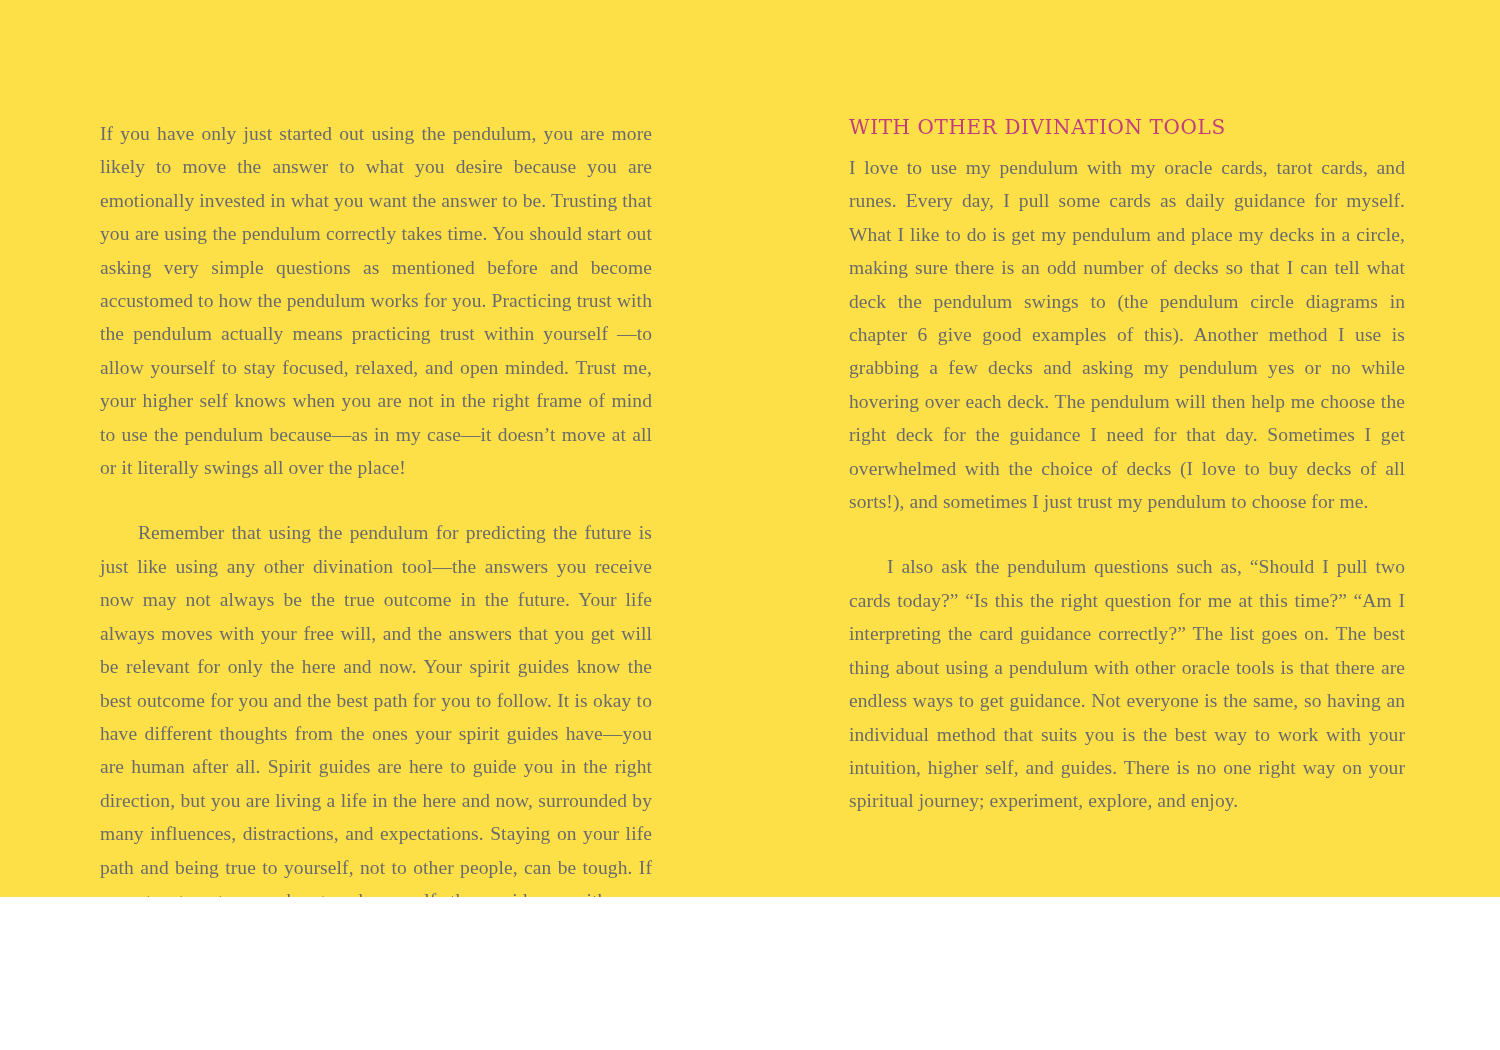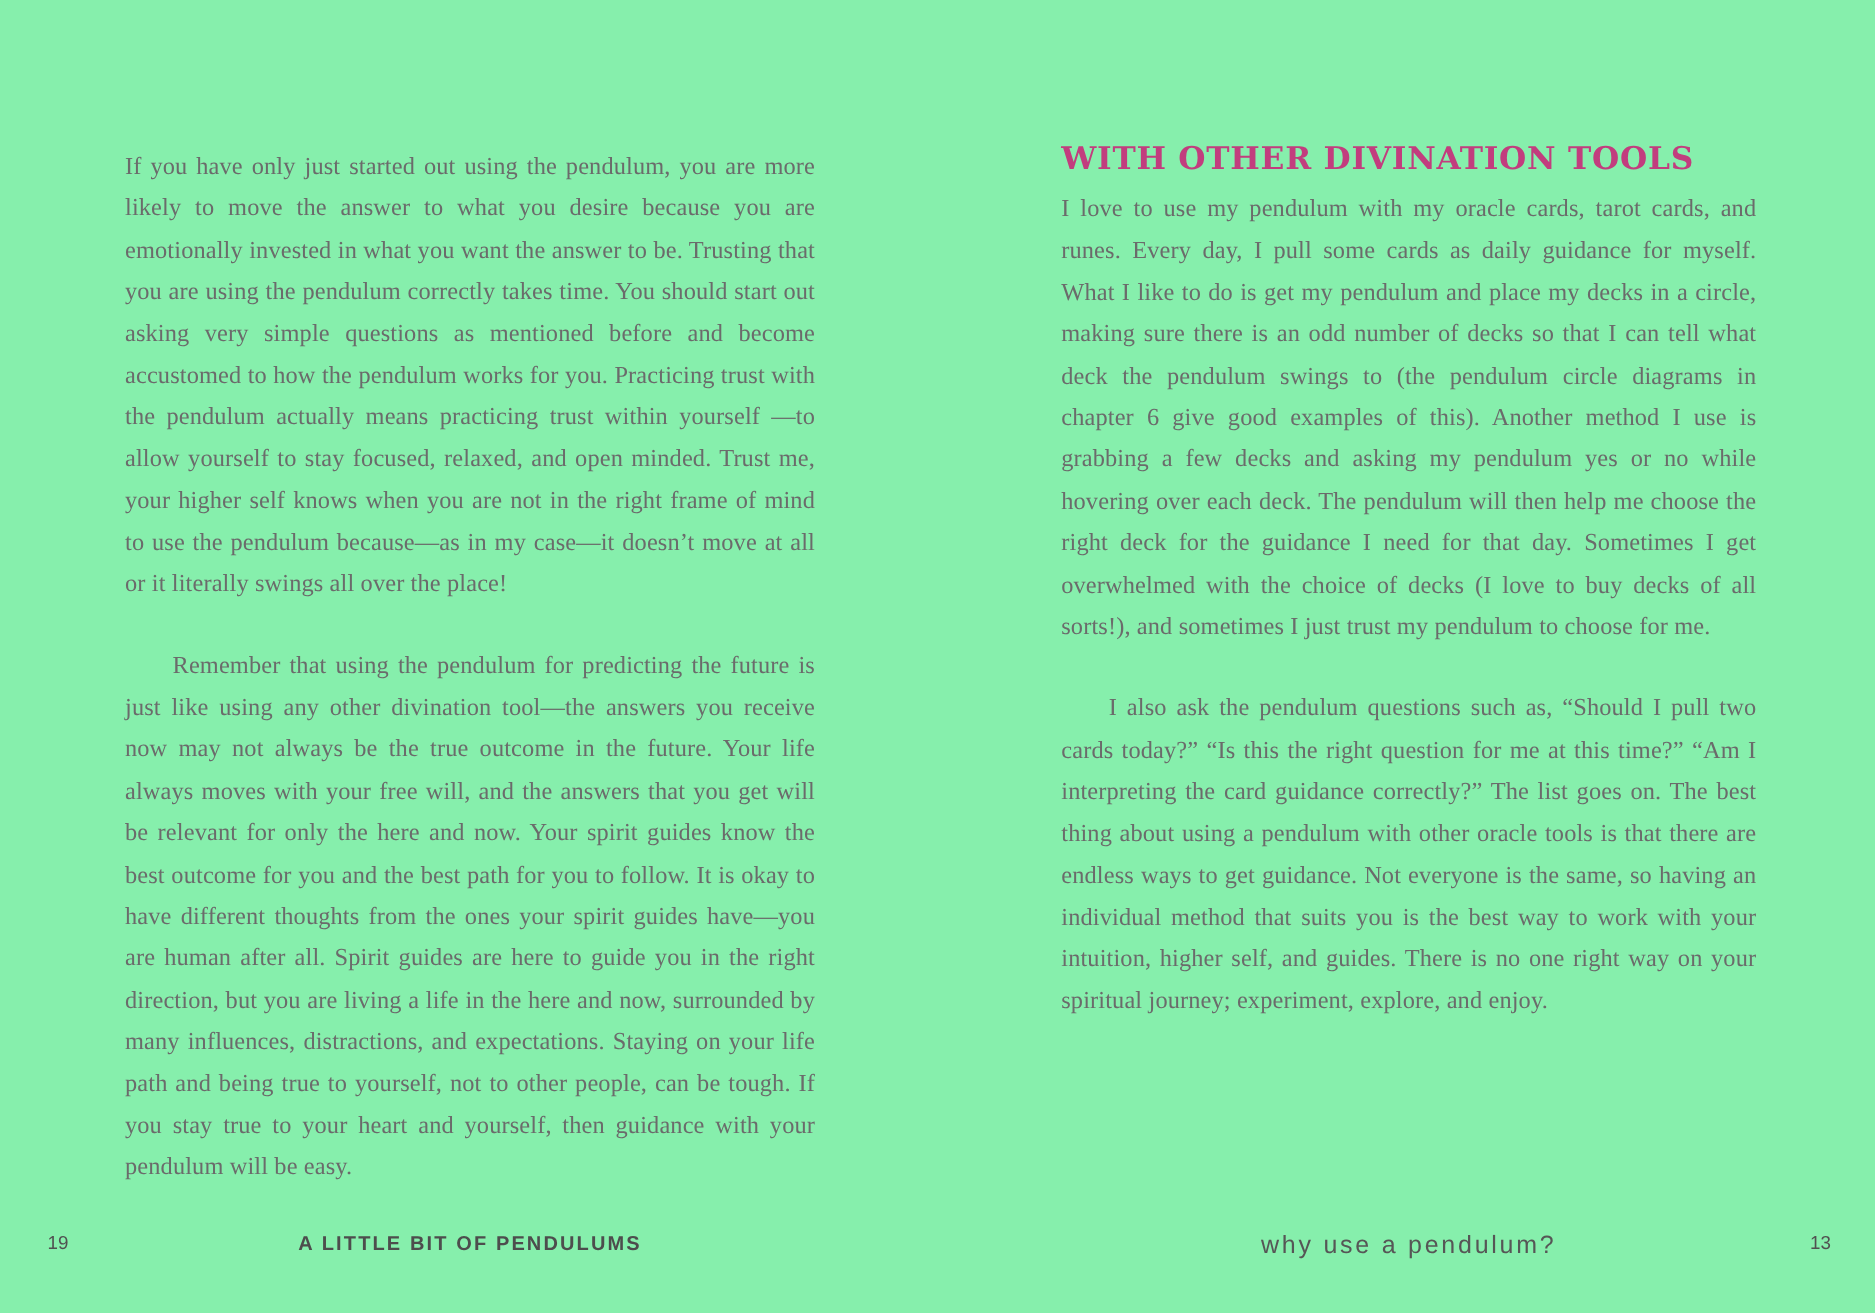--- a/index.html
+++ b/index.html
@@ -3,22 +3,22 @@
 <meta charset="utf-8">
 <style>
   html, body {
     margin: 0;
     padding: 0;
     background: #ffffff;
   }
   .spread {
     position: relative;
     width: 1500px;
-    height: 1050px;
-    background: #86efac;
+    height: 897px;
+    background: #fde047;
     overflow: hidden;
     font-family: "Liberation Serif", serif;
   }
   .page-column {
     position: absolute;
   }
   .page-left {
     left: 100px;
     top: 117px;
     width: 552px;
@@ -36,22 +36,22 @@
     text-align: justify;
     letter-spacing: 0.1px;
   }
   .body-text.indent {
     text-indent: 38px;
     margin-top: 32px;
   }
   .section-heading {
     margin: 0 0 9px 0;
     font-family: "DejaVu Serif", serif;
-    font-weight: bold;
-    font-size: 25px;
+    font-weight: normal;
+    font-size: 20px;
     line-height: 30px;
     letter-spacing: 0.6px;
     color: #c23d7e;
   }
   .section-energetic {
     margin-top: 33px;
   }
   .footer-item {
     position: absolute;
     font-family: "Liberation Sans", sans-serif;

